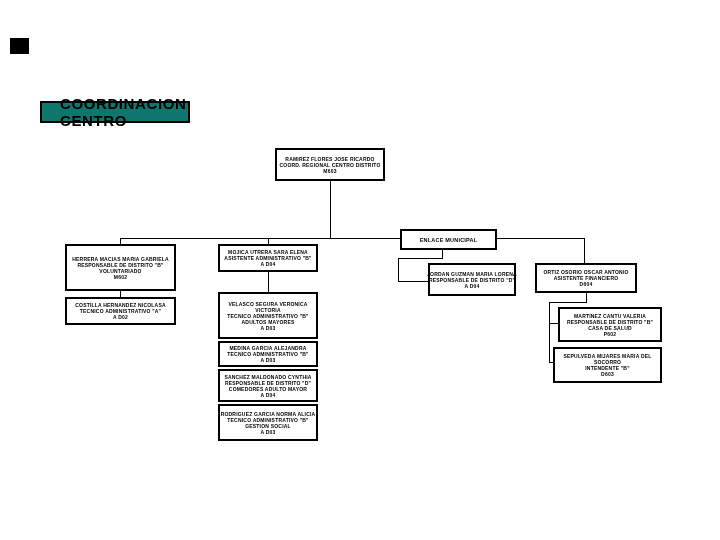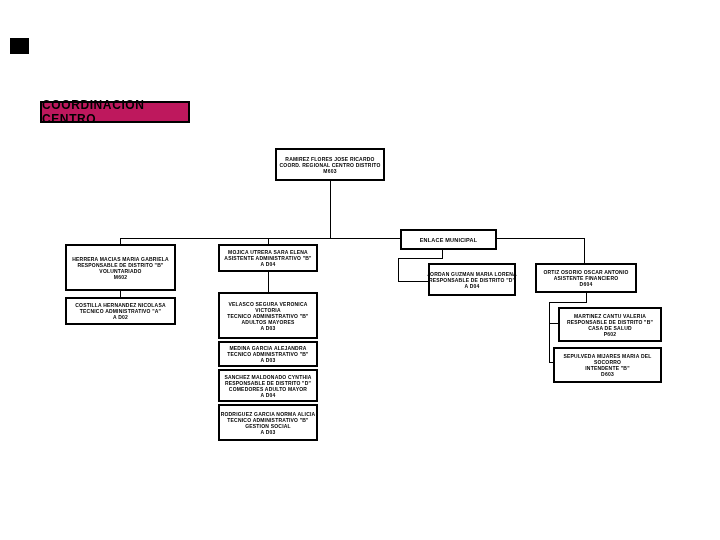--- a/index.html
+++ b/index.html
@@ -2,24 +2,25 @@
 <html><head>
 <meta charset="utf-8">
 <style>
   html,body{margin:0;padding:0;background:#ffffff;}
   .canvas{
     position:relative;width:720px;height:540px;background:#ffffff;overflow:hidden;
     font-family:"Liberation Sans",sans-serif;color:#000;
   }
   .black-mark{position:absolute;background:#000000;}
   .title-box{
-    position:absolute;border:2px solid #000;background:#be185d;
+    position:absolute;border:2px solid #000;background:#0f766e;
     display:flex;align-items:center;justify-content:center;
-    font-size:12px;font-weight:bold;letter-spacing:0.6px;text-transform:uppercase;
+    font-size:15px;font-weight:bold;letter-spacing:0.6px;text-transform:uppercase;
     box-sizing:border-box;
+    padding-left:18px;
   }
   .org-box{
     position:absolute;border:2px solid #000;background:#fff;z-index:2;
     display:flex;flex-direction:column;align-items:center;justify-content:center;
     text-align:center;font-weight:bold;font-size:5px;line-height:6px;
     text-transform:uppercase;letter-spacing:0.2px;
     padding:2px 1px;box-sizing:border-box;
   }
   .org-box .ln{display:block;white-space:nowrap;}
   .enlace-box{font-size:5.5px;}

